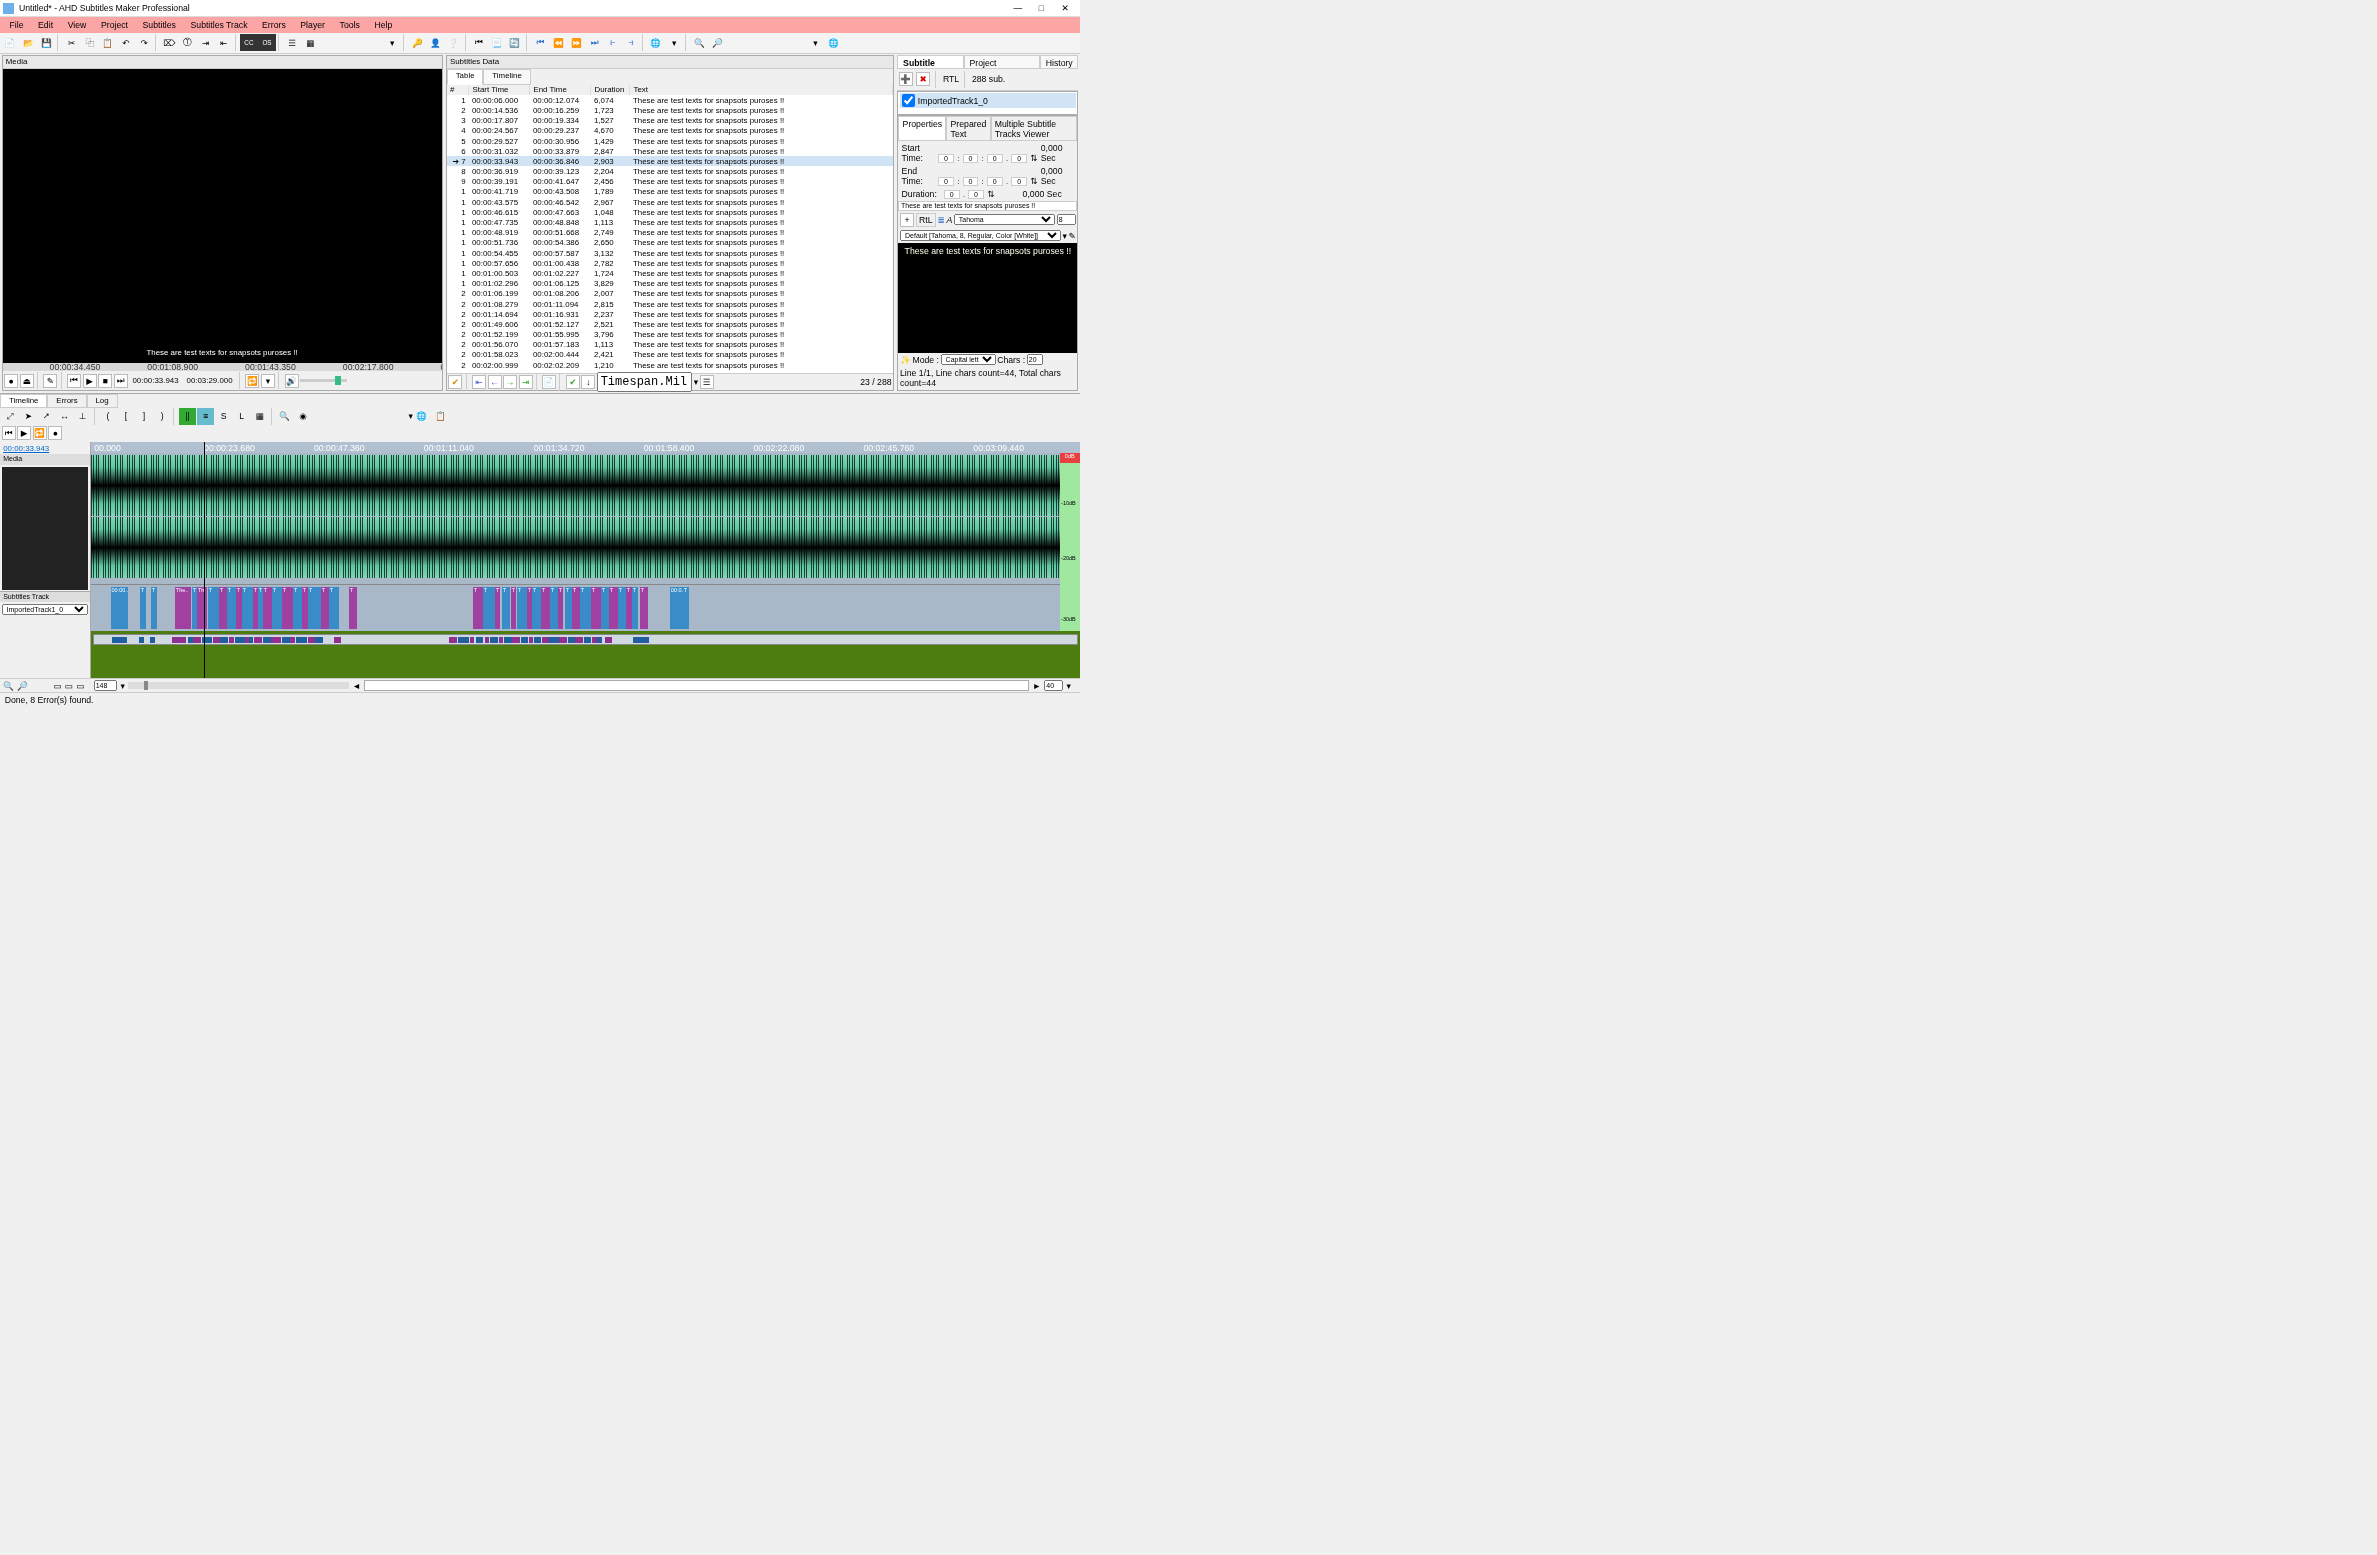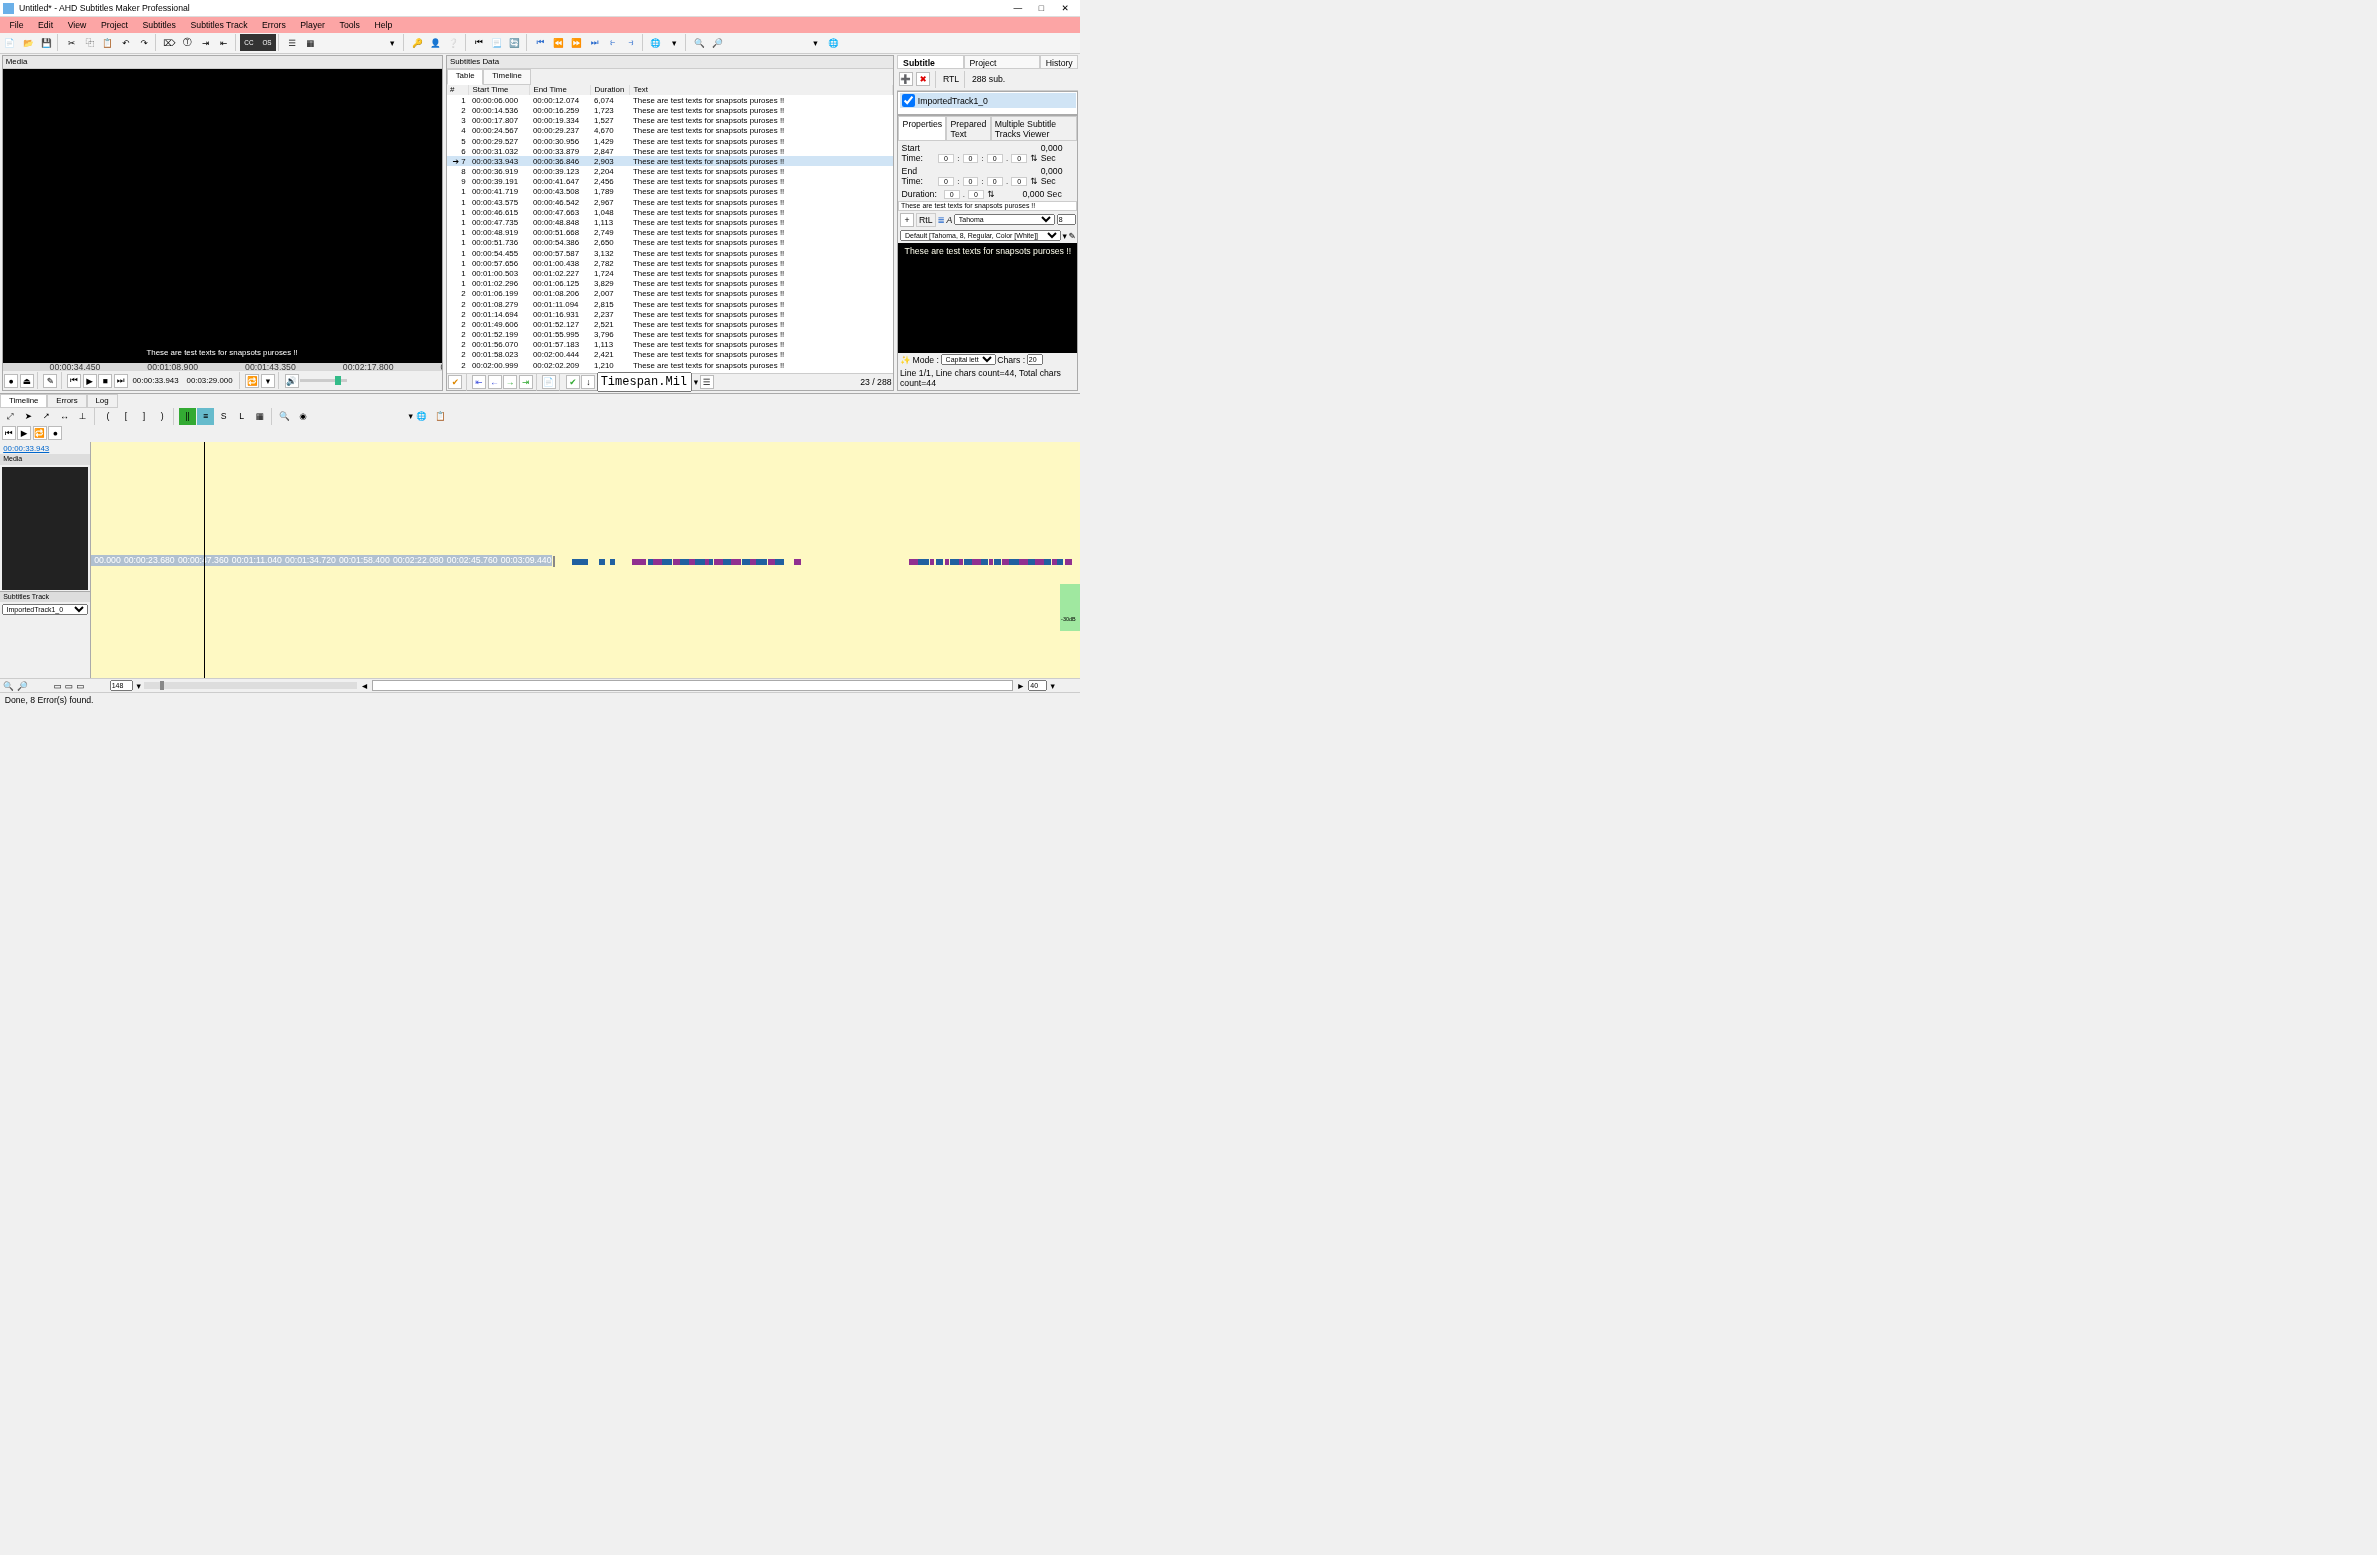--- a/index.html
+++ b/index.html
@@ -60,21 +60,21 @@
 .btab.active { background: #fff; }
 .tl-toolbar { height: 17.3px; display: flex; align-items: center; gap: 0.8px; padding: 1.6px; background: #f0f0f0; }
 .tl-main { display: flex; height: 236px; }
 .tl-left { width: 91px; display: flex; flex-direction: column; background: #f0f0f0; border-right: 0.8px solid #aaa; }
 .tl-time { padding: 1.6px 3.2px; color: #0066cc; text-decoration: underline; font-size: 7.9px; }
 .tl-media-lbl { height: 11px; background: #ddd; padding: 0.8px 3.2px; font-size: 7px; }
 .tl-media-thumb { height: 123px; background: #222; margin: 1.6px; }
 .tl-track-lbl { height: 11px; background: #ddd; padding: 0.8px 3.2px; font-size: 7px; border-top: 0.8px solid #aaa; }
 .tl-track-sel { padding: 1.6px; }
 .tl-track-sel select { width: 100%; font-size: 7px; }
-.tl-right { flex: 1; display: flex; flex-direction: row; background: #fef9c3; position: relative; align-items: center; }
+.tl-right { flex: 1; display: flex; flex-direction: column; background: #4d7c0f; position: relative; }
 .tl-ruler { height: 11px; background: #b0c0d0; display: flex; font-size: 6.3px; color: #fff; align-items: center; overflow: hidden; }
 .tl-ruler span { flex: 1; padding-left: 3.2px; white-space: nowrap; }
 .wave { height: 131px; background: #a8b8c8; position: relative; overflow: hidden; }
 .wave-ch { height: 61px; margin: 1.6px 0; background: linear-gradient(to bottom, #7dd8b8 0%, #5cc8a0 20%, #000 50%, #5cc8a0 80%, #7dd8b8 100%); position: relative; }
 .wave-ch::after { content: ''; position: absolute; inset: 0; background: repeating-linear-gradient(90deg, rgba(0,0,0,0.7) 0 0.8px, transparent 0.8px 2.4px); }
 .wave-db { position: absolute; right: 0; top: 0; bottom: 0; width: 20.5px; background: #a0e8a0;}
 .wave-db .db0 { position: absolute; top: 0; width: 100%; height: 9.5px; background: #e84040; font-size: 5.5px; color: #fff; text-align: center; }
 .wave-db .lbl { font-size: 5.5px; position: absolute; left: 1.6px; }
 .sub-track { height: 47px; background: #a8b8c8; position: relative; border-top: 0.8px solid #888; overflow: hidden; }
 .clip { position: absolute; top: 1.6px; bottom: 1.6px; font-size: 5.5px; color: #fff; overflow: hidden; padding: 0.8px; }
@@ -676,21 +676,21 @@
         </div>
     </div>
   </div>
   <div class="tl-bottom-bar">
     <span>🔍</span>
     <span>🔎</span>
     <div style="width:19px"></div>
     <span>▭</span>
     <span>▭</span>
     <span>▭</span>
-    <div style="flex:1;display:flex;align-items:center;gap:3.2px;margin:0 22px">
+    <div style="flex:1;display:flex;align-items:center;gap:3.2px;margin:0 6px">
       <input style="width: 23.6px; font-size: 7px;" value="148">
       <span>▾</span>
       <div style="flex:1;height:6.3px;background:#ddd;position:relative">
         <div style="position:absolute;left:15.8px;width:4.7px;height:9.5px;top:-1.6px;background:#888"></div>
       </div>
       <span>◄</span>
       <div style="flex:3;height:11px;border:0.8px solid #aaa;background:#fff"></div>
       <span>►</span>
       <input style="width: 19px; font-size: 7px;" value="40">
       <span>▾</span>

